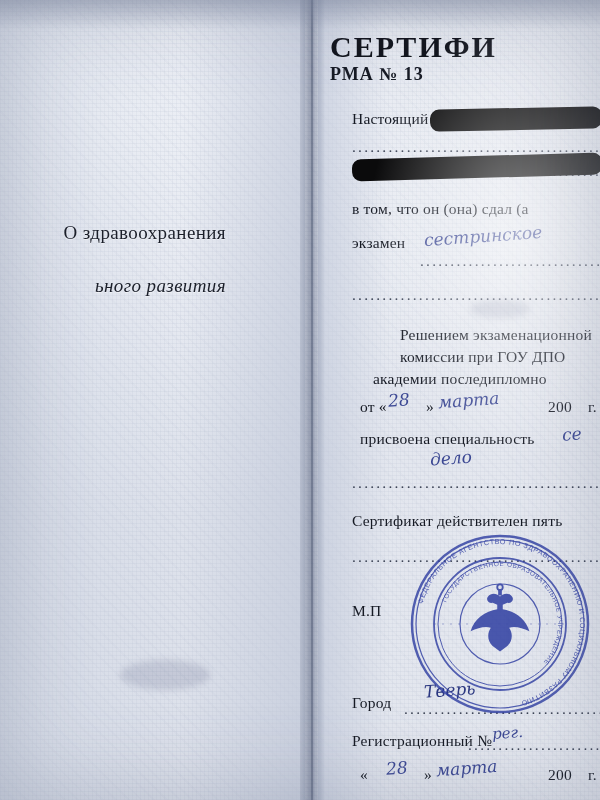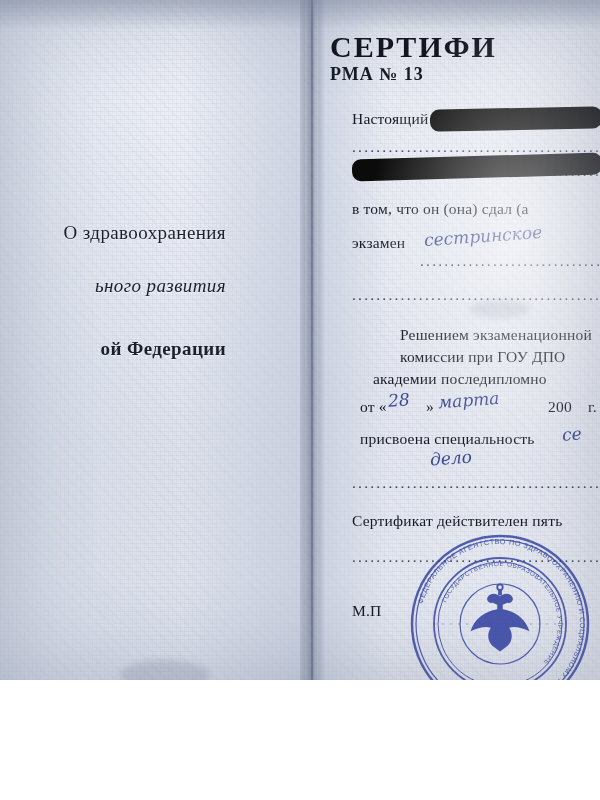--- a/index.html
+++ b/index.html
@@ -3,21 +3,21 @@
 <meta charset="utf-8">
 <style>
   html, body {
     margin: 0;
     padding: 0;
     background: #ffffff;
   }
   #page {
     position: relative;
     width: 600px;
-    height: 680px;
+    height: 800px;
     overflow: hidden;
     font-family: "Liberation Serif", serif;
     background: #e8eaf0;
   }
 
   
   .paper {
     position: absolute;
     inset: 0;
     background:
@@ -189,21 +189,20 @@
   <div class="texture"></div>
   <div class="texture2"></div>
   <div class="left-page"></div>
   <div class="right-page"></div>
   <div class="gutter"></div>
   <div class="fold-line"></div>
   <div class="top-shadow"></div>
 
   <div class="left-text" id="lt1">О  здравоохранения</div>
   <div class="left-text" id="lt2">ьного развития</div>
-  <div class="left-text" id="lt3">ой Федерации</div>
 
   <div class="r title">СЕРТИФИ</div>
   <div class="r subtitle">РМА № 13</div>
 
   <div class="r line" style="left:352px; top:110px;">Настоящий сертификат</div>
   <div class="dots" style="left:352px; top:138px; width:248px;">...........................................................</div>
   <div class="dots" style="left:352px; top:162px; width:248px;">...........................................................</div>
 
   <div class="r line" style="left:352px; top:200px;">в  том,  что  он  (она)   сдал (а</div>
   <div class="r line" style="left:352px; top:234px;">экзамен</div>

